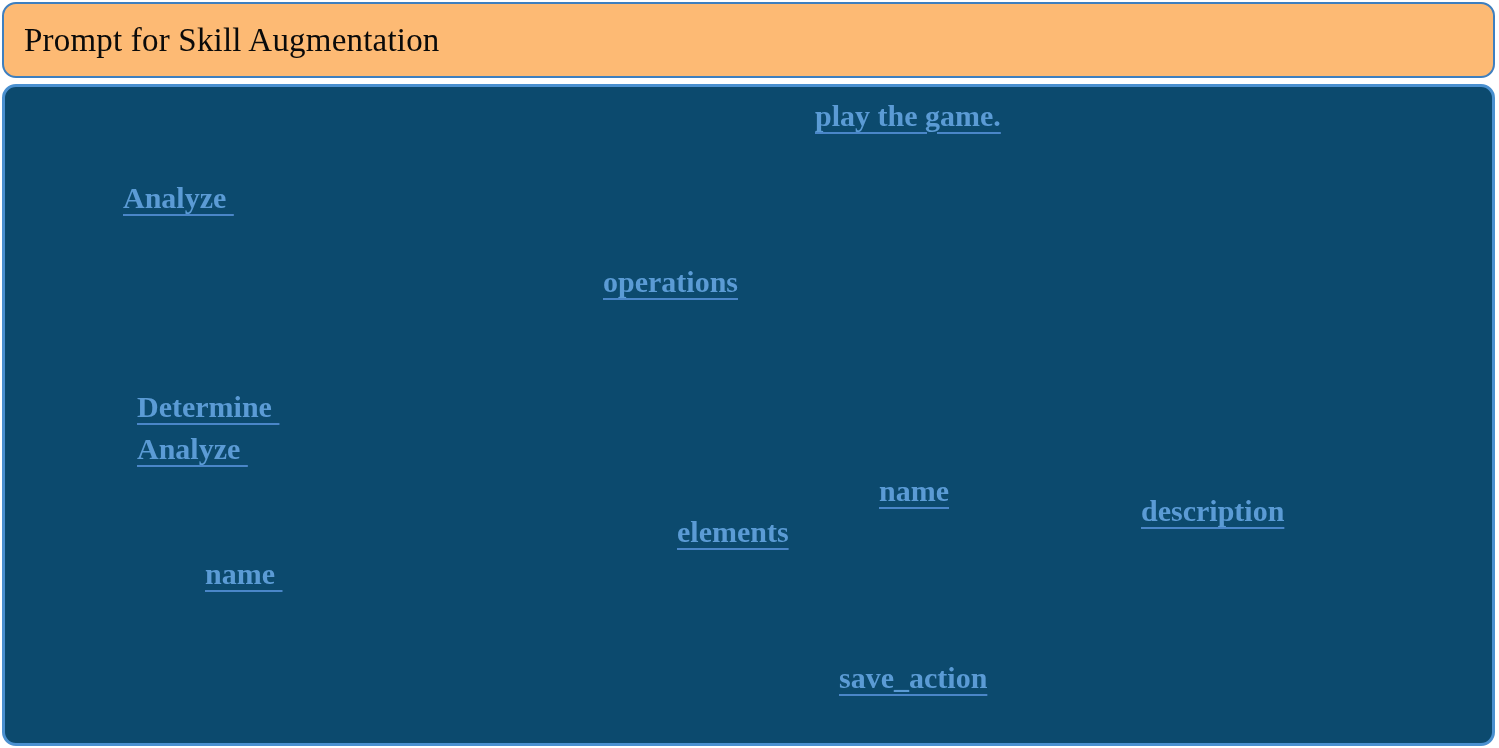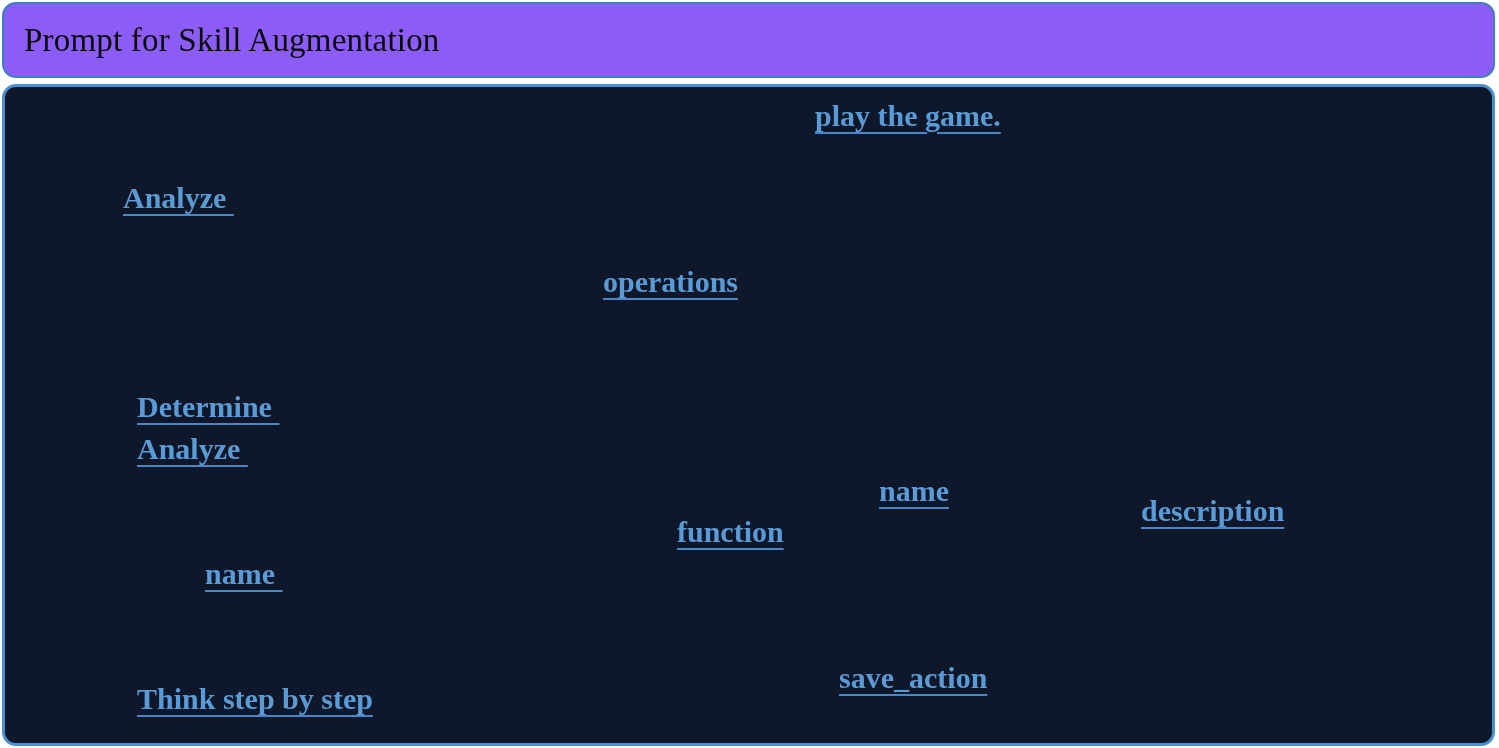--- a/index.html
+++ b/index.html
@@ -21,21 +21,21 @@
   }
 
   
   #header-bar {
     position: absolute;
     left: 2px;
     top: 2px;
     width: 1493px;
     height: 76px;
     box-sizing: border-box;
-    background: #8b5cf6;
+    background: #fdba74;
     border: 2px solid #3E7FBF;
     border-radius: 14px;
     display: flex;
     align-items: center;
   }
   #header-title {
     margin-left: 20px;
     font-family: "Liberation Serif", "DejaVu Serif", serif;
     font-size: 33px;
     font-weight: 400;
@@ -45,21 +45,21 @@
   }
 
   
   #body-box {
     position: absolute;
     left: 2px;
     top: 84px;
     width: 1493px;
     height: 662px;
     box-sizing: border-box;
-    background: #0f172a;
+    background: #0c4a6e;
     border: 3px solid #4A90D0;
     border-radius: 14px;
     overflow: hidden;
   }
 
   #prompt-layer {
     position: absolute;
     left: 0;
     top: 0;
     width: 100%;
@@ -91,20 +91,19 @@
 
   <div id="body-box">
     <div id="prompt-layer">
         <span class="kw" style="left: 810px; top: 14px;">play the game.</span>
         <span class="kw" style="left: 118px; top: 96px;">Analyze </span>
         <span class="kw" style="left: 598px; top: 180px; text-align: right;">operations</span>
         <span class="kw" style="left: 132px; top: 305px; text-align: center;">Determine </span>
         <span class="kw" style="left: 132px; top: 347px;">Analyze </span>
         <span class="kw" style="left: 874px; top: 389px;">name</span>
         <span class="kw" style="left: 1136px; top: 409px; text-align: right;">description</span>
-        <span class="kw" style="left: 672px; top: 430px;">function</span>
+        <span class="kw" style="left: 672px; top: 430px;">elements</span>
         <span class="kw" style="left: 200px; top: 472px;">name </span>
         <span class="kw" style="left: 834px; top: 576px;">save_action</span>
-        <span class="kw" style="left: 132px; top: 597px;">Think step by step</span>
       </div>
   </div>
 
 </div>
 
 </body></html>

